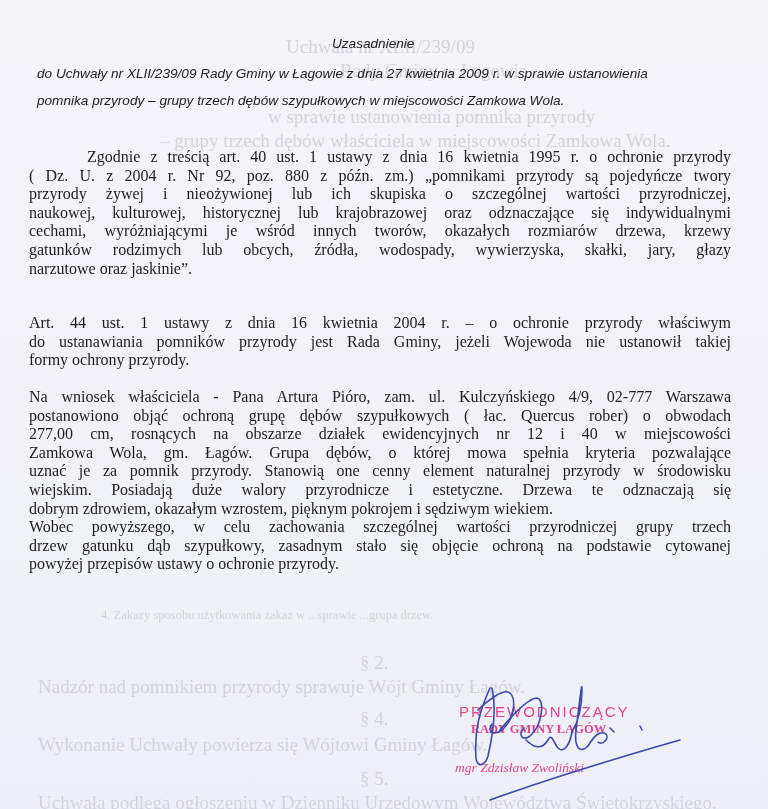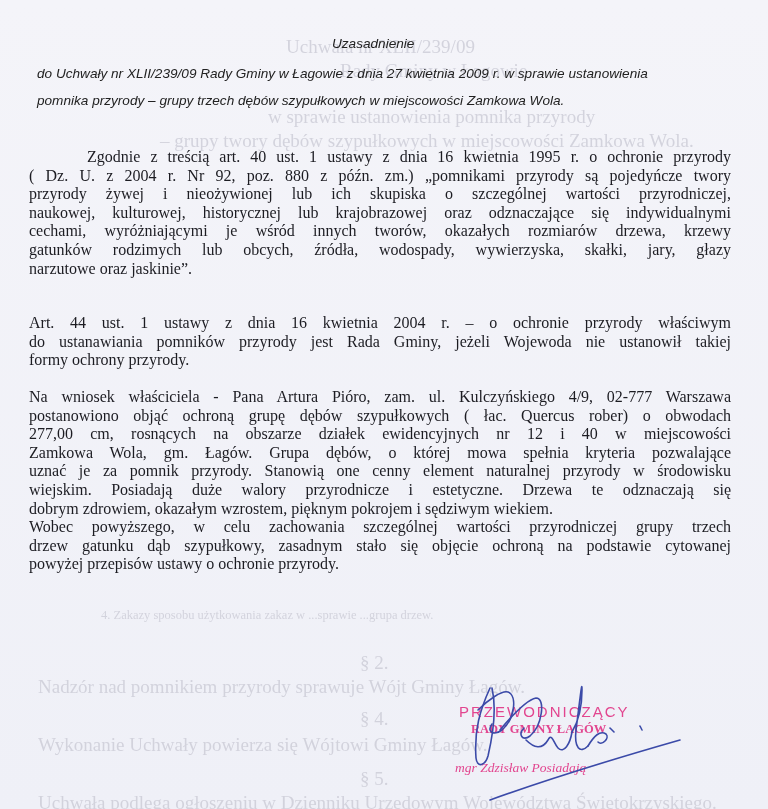--- a/index.html
+++ b/index.html
@@ -34,21 +34,21 @@
   svg.sig { position:absolute; left:430px; top:670px; }
 </style>
 </head>
 <body>
 
 <div class="page">
 
   <div class="ghost" style="left:286px;top:36px;">Uchwała nr XLII/239/09</div>
   <div class="ghost" style="left:300px;top:60px;margin-left:40px;">Rady Gminy w Łagowie</div>
   <div class="ghost" style="left:268px;top:106px;">w sprawie ustanowienia pomnika przyrody</div>
-  <div class="ghost" style="left:160px;top:130px;">– grupy twory dębów szypułkowych w miejscowości Zamkowa Wola.</div>
+  <div class="ghost" style="left:160px;top:130px;">– grupy trzech dębów właściciela w miejscowości Zamkowa Wola.</div>
   <div class="ghost" style="left:60px;top:608px;font-size:12.5px;margin-left:41px;">4.  Zakazy sposobu użytkowania zakaz w ...sprawie ...grupa drzew.</div>
   <div class="ghost" style="left:360px;top:652px;">§ 2.</div>
   <div class="ghost" style="left:38px;top:676px;">Nadzór nad pomnikiem przyrody sprawuje Wójt Gminy Łagów.</div>
   <div class="ghost" style="left:360px;top:708px;">§ 4.</div>
   <div class="ghost" style="left:38px;top:734px;">Wykonanie Uchwały powierza się Wójtowi Gminy Łagów.</div>
   <div class="ghost" style="left:360px;top:768px;">§ 5.</div>
   <div class="ghost" style="left:38px;top:792px;">Uchwała podlega ogłoszeniu w Dzienniku Urzędowym Województwa Świętokrzyskiego.</div>
 
   <div class="head" style="left:332px;top:36px;">Uzasadnienie</div>
   <div class="head" style="left:37px;top:66px;">do Uchwały nr XLII/239/09 Rady Gminy w Łagowie z dnia 27 kwietnia 2009 r. w sprawie ustanowienia</div>
@@ -78,21 +78,21 @@
     <span class="line">uznać je za pomnik przyrody. Stanowią one cenny element naturalnej przyrody w środowisku</span>
     <span class="line">wiejskim. Posiadają duże walory przyrodnicze i estetyczne. Drzewa te odznaczają się</span>
     <span class="line last">dobrym zdrowiem, okazałym wzrostem, pięknym pokrojem i sędziwym wiekiem.</span>
     <span class="line">Wobec powyższego, w celu zachowania szczególnej wartości przyrodniczej grupy trzech</span>
     <span class="line">drzew gatunku dąb szypułkowy, zasadnym stało się objęcie ochroną na podstawie cytowanej</span>
     <span class="line last">powyżej przepisów ustawy o ochronie przyrody.</span>
   </div>
 
   <div class="stamp stamp1">PRZEWODNICZĄCY</div>
   <div class="stamp stamp2">RADY GMINY ŁAGÓW</div>
-  <div class="stamp stamp3">mgr  Zdzisław  Posiadają</div>
+  <div class="stamp stamp3">mgr  Zdzisław  Zwoliński</div>
 
   <svg class="sig" width="260" height="139" viewBox="0 0 260 139">
     <g fill="none" stroke="#3b4aa8" stroke-width="1.6" stroke-linecap="round" stroke-linejoin="round">
       <path d="M60 18 C50 40, 44 60, 46 88 C47 98, 55 96, 58 86 C64 60, 66 35, 62 18"></path>
       <path d="M48 40 C58 30, 72 20, 78 22 C88 26, 84 50, 72 60 C64 66, 56 62, 62 54"></path>
       <path d="M70 60 C80 48, 96 30, 106 28 C116 28, 112 56, 100 66 C92 72, 88 64, 94 58"></path>
       <path d="M96 70 C104 78, 112 80, 118 70 C122 62, 124 74, 128 78 C134 84, 140 74, 142 62"></path>
       <path d="M142 62 C148 52, 152 40, 152 20 C152 8, 150 30, 146 60 C144 78, 150 84, 158 76"></path>
       <path d="M158 76 C164 66, 170 60, 176 64 C180 68, 172 76, 168 72"></path>
       <path d="M180 58 L184 62"></path>

